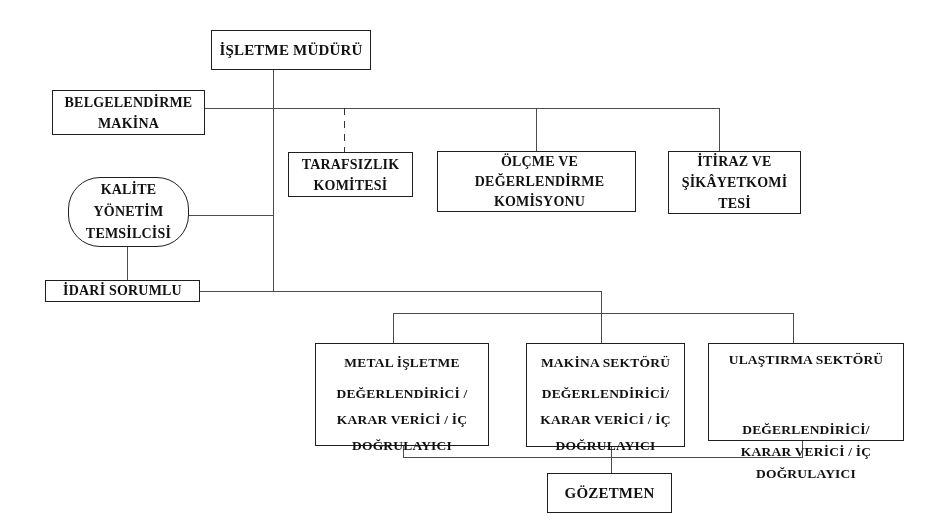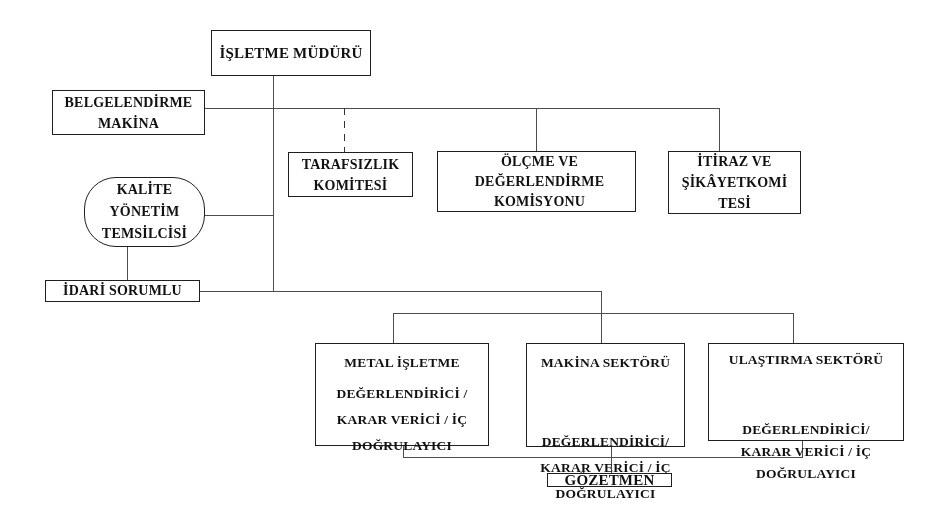--- a/index.html
+++ b/index.html
@@ -54,21 +54,21 @@
   <div class="hline" style="left:200px;top:291px;width:402px;"></div>
   <div class="vline" style="left:601px;top:291px;height:52px;"></div>
   <div class="hline" style="left:393px;top:313px;width:401px;"></div>
   <div class="vline" style="left:393px;top:313px;height:30px;"></div>
   <div class="vline" style="left:793px;top:313px;height:30px;"></div>
   <div class="vline" style="left:403px;top:446px;height:11px;"></div>
   <div class="hline" style="left:403px;top:457px;width:400px;"></div>
   <div class="vline" style="left:611px;top:447px;height:26px;"></div>
   <div class="vline" style="left:802px;top:441px;height:16px;"></div>
 
-  <div class="node" style="left:211px;top:30px;width:160px;height:46px;font-size:15px;">
+  <div class="node" style="left:211px;top:30px;width:160px;height:40px;font-size:15px;">
     <span>İŞLETME MÜDÜRÜ</span>
   </div>
 
   <div class="node" style="left:52px;top:90px;width:153px;height:45px;font-size:14px;line-height:21px;">
     <span>BELGELENDİRME
 MAKİNA</span>
   </div>
 
   <div class="node" style="left:288px;top:152px;width:125px;height:45px;font-size:14px;line-height:21px;">
     <span>TARAFSIZLIK
@@ -80,48 +80,48 @@
 DEĞERLENDİRME
 KOMİSYONU</span>
   </div>
 
   <div class="node" style="left:668px;top:151px;width:133px;height:63px;font-size:14px;line-height:21px;">
     <span>İTİRAZ VE
 ŞİKÂYETKOMİ
 TESİ</span>
   </div>
 
-  <div class="node" style="left:84px;top:177px;width:121px;height:70px;font-size:14px;line-height:22px;border-radius:32px;">
+  <div class="node" style="left:68px;top:177px;width:121px;height:70px;font-size:14px;line-height:22px;border-radius:32px;">
     <span>KALİTE
 YÖNETİM
 TEMSİLCİSİ</span>
   </div>
 
   <div class="node" style="left:45px;top:280px;width:155px;height:22px;font-size:14px;">
     <span>İDARİ SORUMLU</span>
   </div>
 
   <div class="node sector" style="left:315px;top:343px;width:174px;height:103px;font-size:13.5px;">
     <span class="title">METAL İŞLETME</span>
     <span class="subtitle">DEĞERLENDİRİCİ /
 KARAR VERİCİ / İÇ
 DOĞRULAYICI</span>
   </div>
 
-  <div class="node sector" style="left:526px;top:343px;width:159px;height:104px;font-size:13.5px;gap:48px;">
+  <div class="node sector" style="left:526px;top:343px;width:159px;height:104px;font-size:13.5px;">
     <span class="title">MAKİNA SEKTÖRÜ</span>
     <span class="subtitle">DEĞERLENDİRİCİ/
 KARAR VERİCİ / İÇ
 DOĞRULAYICI</span>
   </div>
 
   <div class="node sector no-gap" style="left:708px;top:343px;width:196px;height:98px;font-size:13.5px;gap:48px;">
     <span class="title">ULAŞTIRMA SEKTÖRÜ</span>
     <span class="subtitle">DEĞERLENDİRİCİ/
 KARAR VERİCİ / İÇ
 DOĞRULAYICI</span>
   </div>
 
-  <div class="node" style="left:547px;top:473px;width:125px;height:14px;font-size:15px;">
+  <div class="node" style="left:547px;top:473px;width:125px;height:40px;font-size:15px;">
     <span>GÖZETMEN</span>
   </div>
 
 </div>
 
 </body></html>

